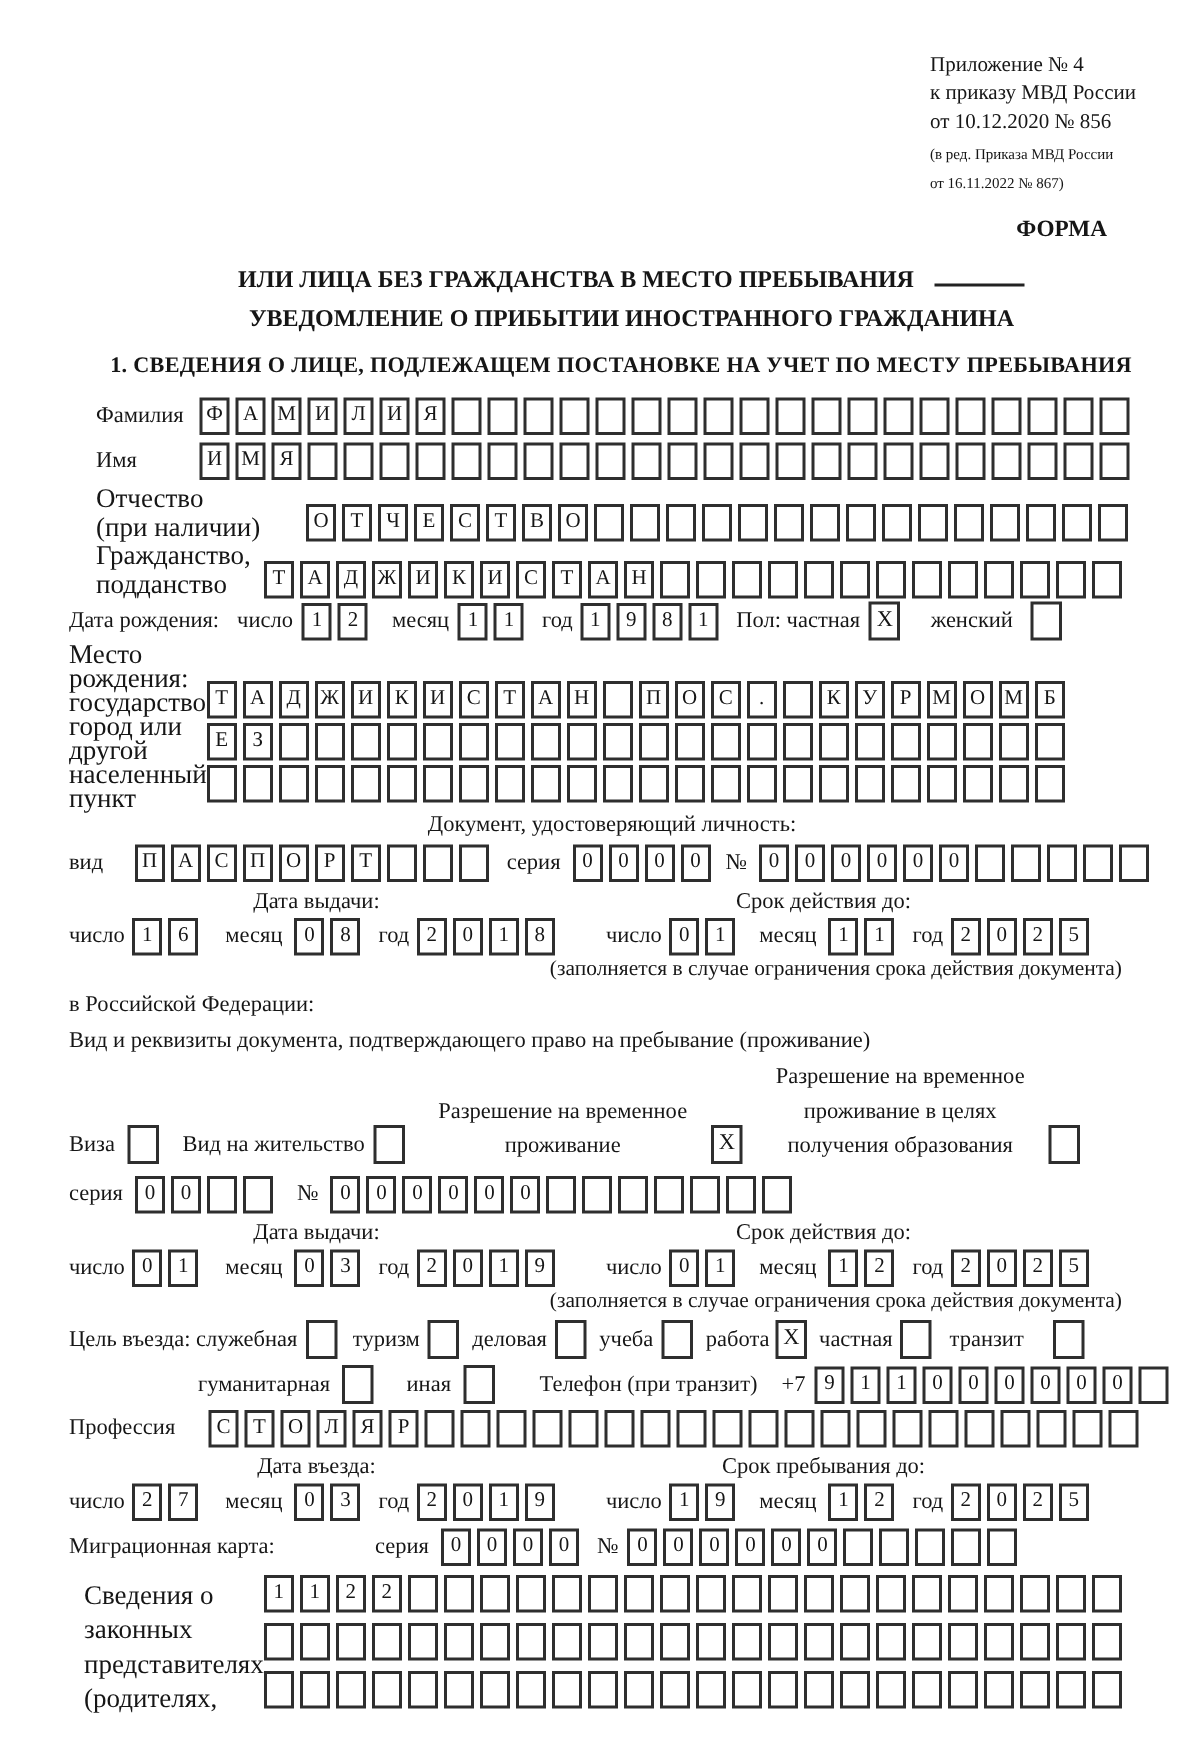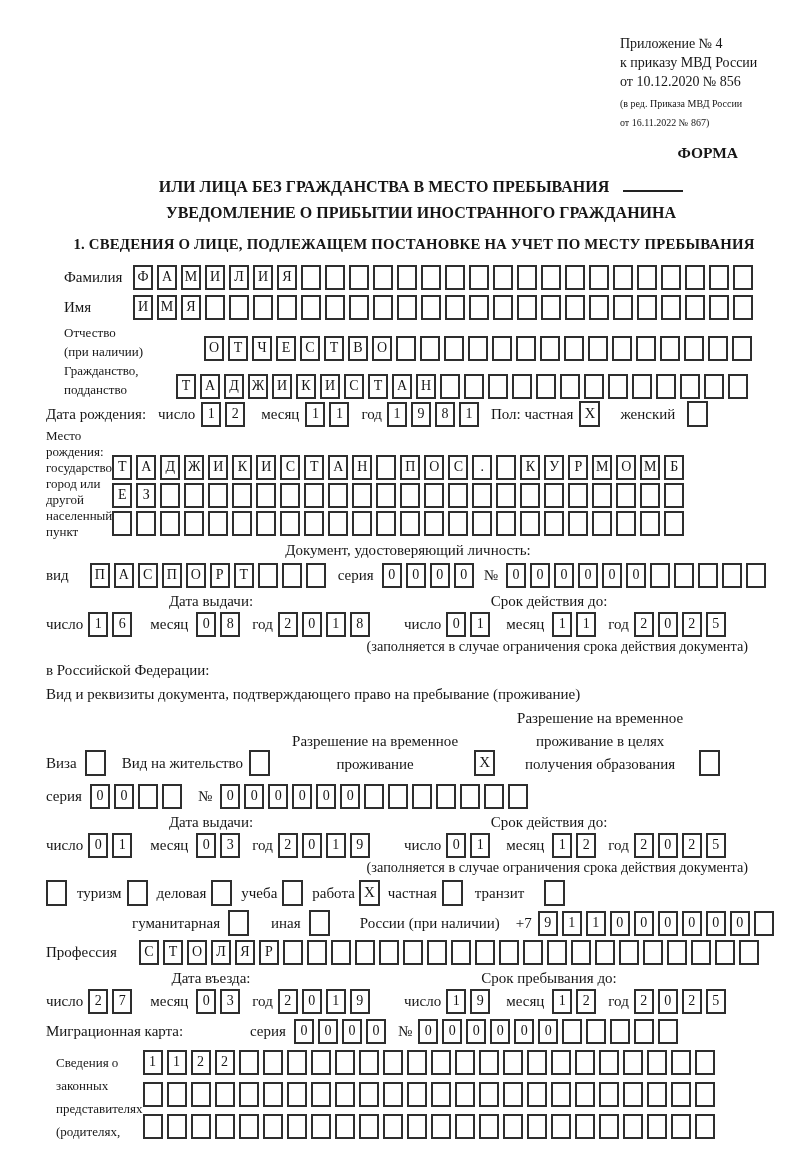--- a/index.html
+++ b/index.html
@@ -8,21 +8,21 @@
   .page{position:relative;width:800px;height:1163px;padding:34px 30px 0 46px;box-sizing:border-box;}
   .appendix{margin-left:574px;font-size:14px;line-height:19px;white-space:nowrap;}
   .appendix-ed{margin-top:3px;font-size:10px;line-height:19px;}
   .forma{margin-top:12px;text-align:right;padding-right:32px;font-weight:bold;font-size:15.5px;}
   .title{margin-top:12px;text-align:center;font-weight:bold;font-size:16px;line-height:26px;padding-left:26px;}
   .uline{display:inline-block;width:60px;border-bottom:2px solid #222;margin-left:14px;height:14px;}
   .section-head{margin-top:10px;text-align:center;font-weight:bold;font-size:14.8px;letter-spacing:.2px;padding-left:12px;white-space:nowrap;}
   .rows{margin-top:12px;}
   .frow{display:flex;align-items:flex-end;margin-bottom:5px;}
   .lbl{font-size:15px;line-height:25px;white-space:nowrap;}
-  .lblblock{font-size:13px;line-height:19px;}
+  .lblblock{font-size:18px;line-height:19px;}
   .cells{display:inline-flex;flex-wrap:nowrap;}
   .cell{box-sizing:border-box;width:20px;height:25px;border:2px solid #2e2e2e;margin-right:4px;
         text-align:center;font:14px/20px "Liberation Serif",serif;display:inline-block;background:#fff;}
   .cb .cell{width:21px;height:26px;font-size:15px;line-height:21px;}
   .mb3{margin-bottom:3px;}
   .center-bold{font-weight:normal;font-size:15px;text-align:center;margin:2px 0 4px 0;}
   .dates{display:flex;margin-bottom:0;}
   .dcol-l{width:358px;}
   .dcol-r{flex:1;}
   .dhdr{font-size:15px;line-height:19px;text-align:center;}
@@ -492,20 +492,21 @@
               <span class="cell">0</span>
               <span class="cell">2</span>
               <span class="cell">5</span>
             </span>
         </div>
       </div>
     </div>
     <div class="note">(заполняется в случае ограничения срока действия документа)</div>
 
     <div class="frow" style="margin-bottom:4px">
+      <span class="lbl" style="margin-right:6px">Цель въезда: служебная</span>
       <span class="cells cb" style="margin-right:6px">
           <span class="cell"></span>
         </span>
       <span class="lbl" style="margin-right:5px">туризм</span>
       <span class="cells cb" style="margin-right:5px">
           <span class="cell"></span>
         </span>
       <span class="lbl" style="margin-right:5px">деловая</span>
       <span class="cells cb" style="margin-right:5px">
           <span class="cell"></span>
@@ -530,21 +531,21 @@
 
     <div class="frow" style="margin-left:86px;margin-bottom:4px">
       <span class="lbl" style="margin-right:8px">гуманитарная</span>
       <span class="cells cb" style="margin-right:18px">
           <span class="cell"></span>
         </span>
       <span class="lbl" style="margin-right:8px">иная</span>
       <span class="cells cb" style="margin-right:26px">
           <span class="cell"></span>
         </span>
-      <span class="lbl" style="margin-right:16px">России (при наличии)</span>
+      <span class="lbl" style="margin-right:16px">Телефон (при транзит)</span>
       <span class="lbl" style="margin-right:6px">+7</span>
       <span class="cells">
           <span class="cell">9</span>
           <span class="cell">1</span>
           <span class="cell">1</span>
           <span class="cell">0</span>
           <span class="cell">0</span>
           <span class="cell">0</span>
           <span class="cell">0</span>
           <span class="cell">0</span>

